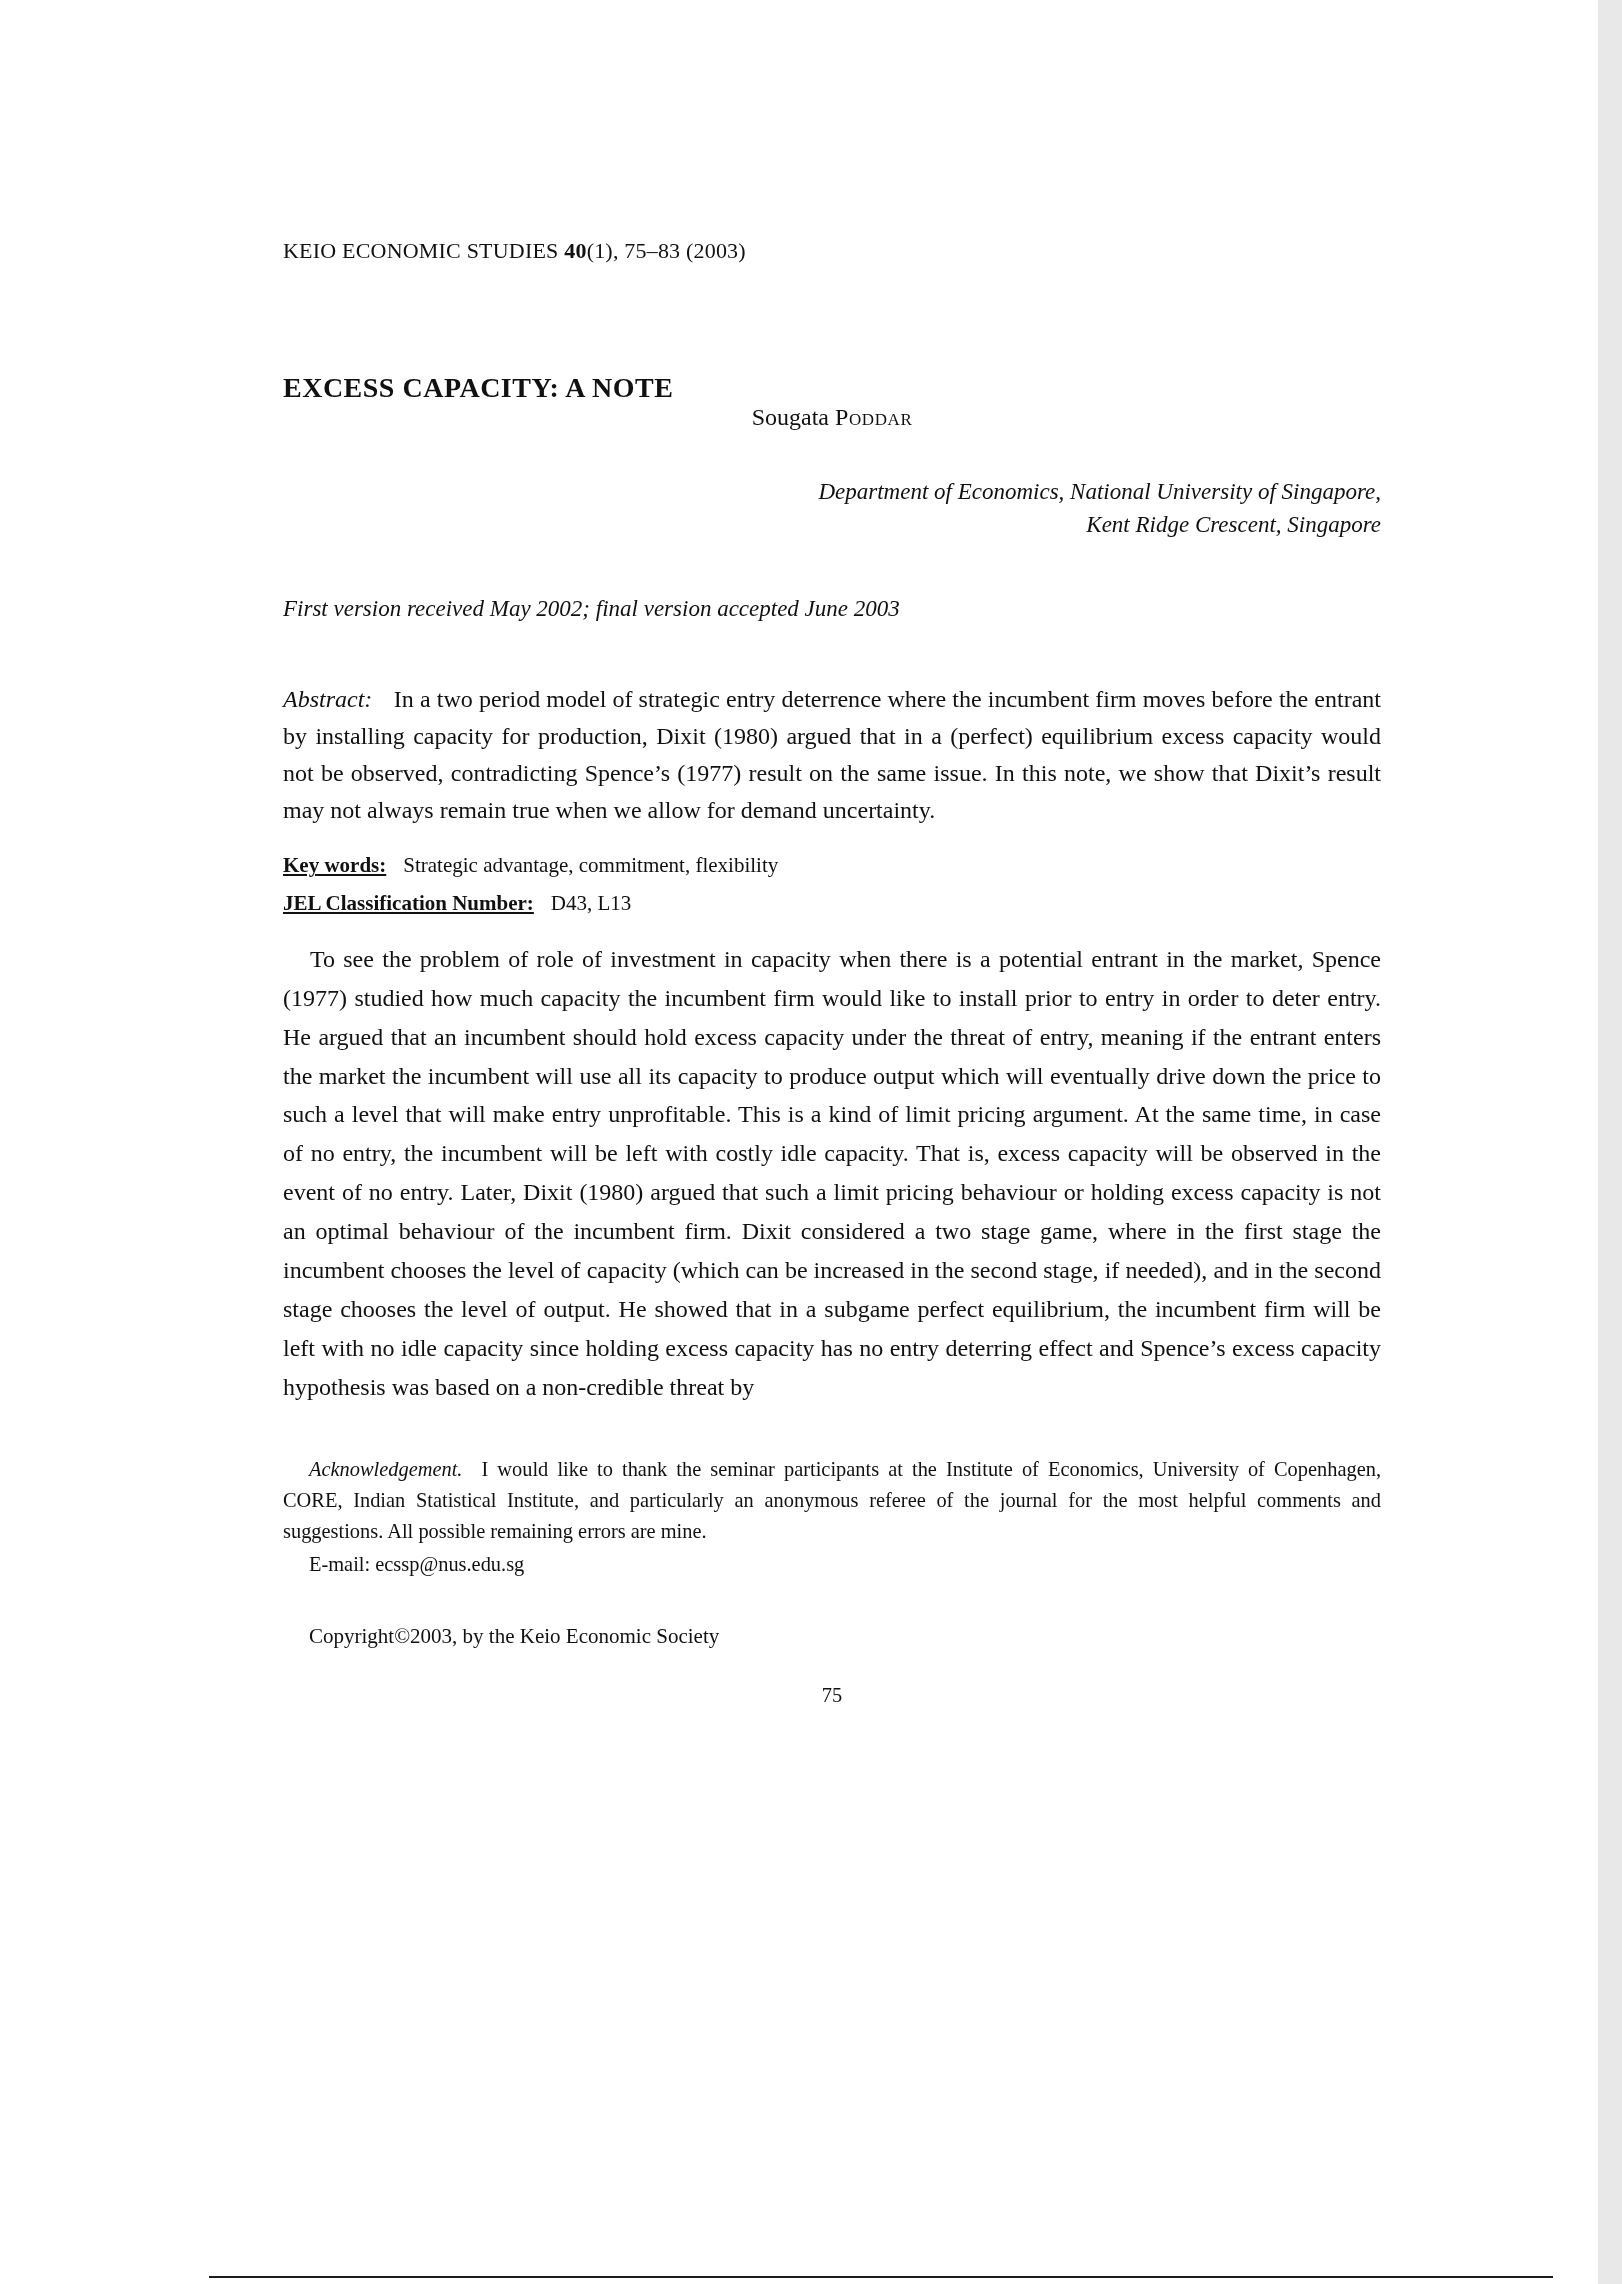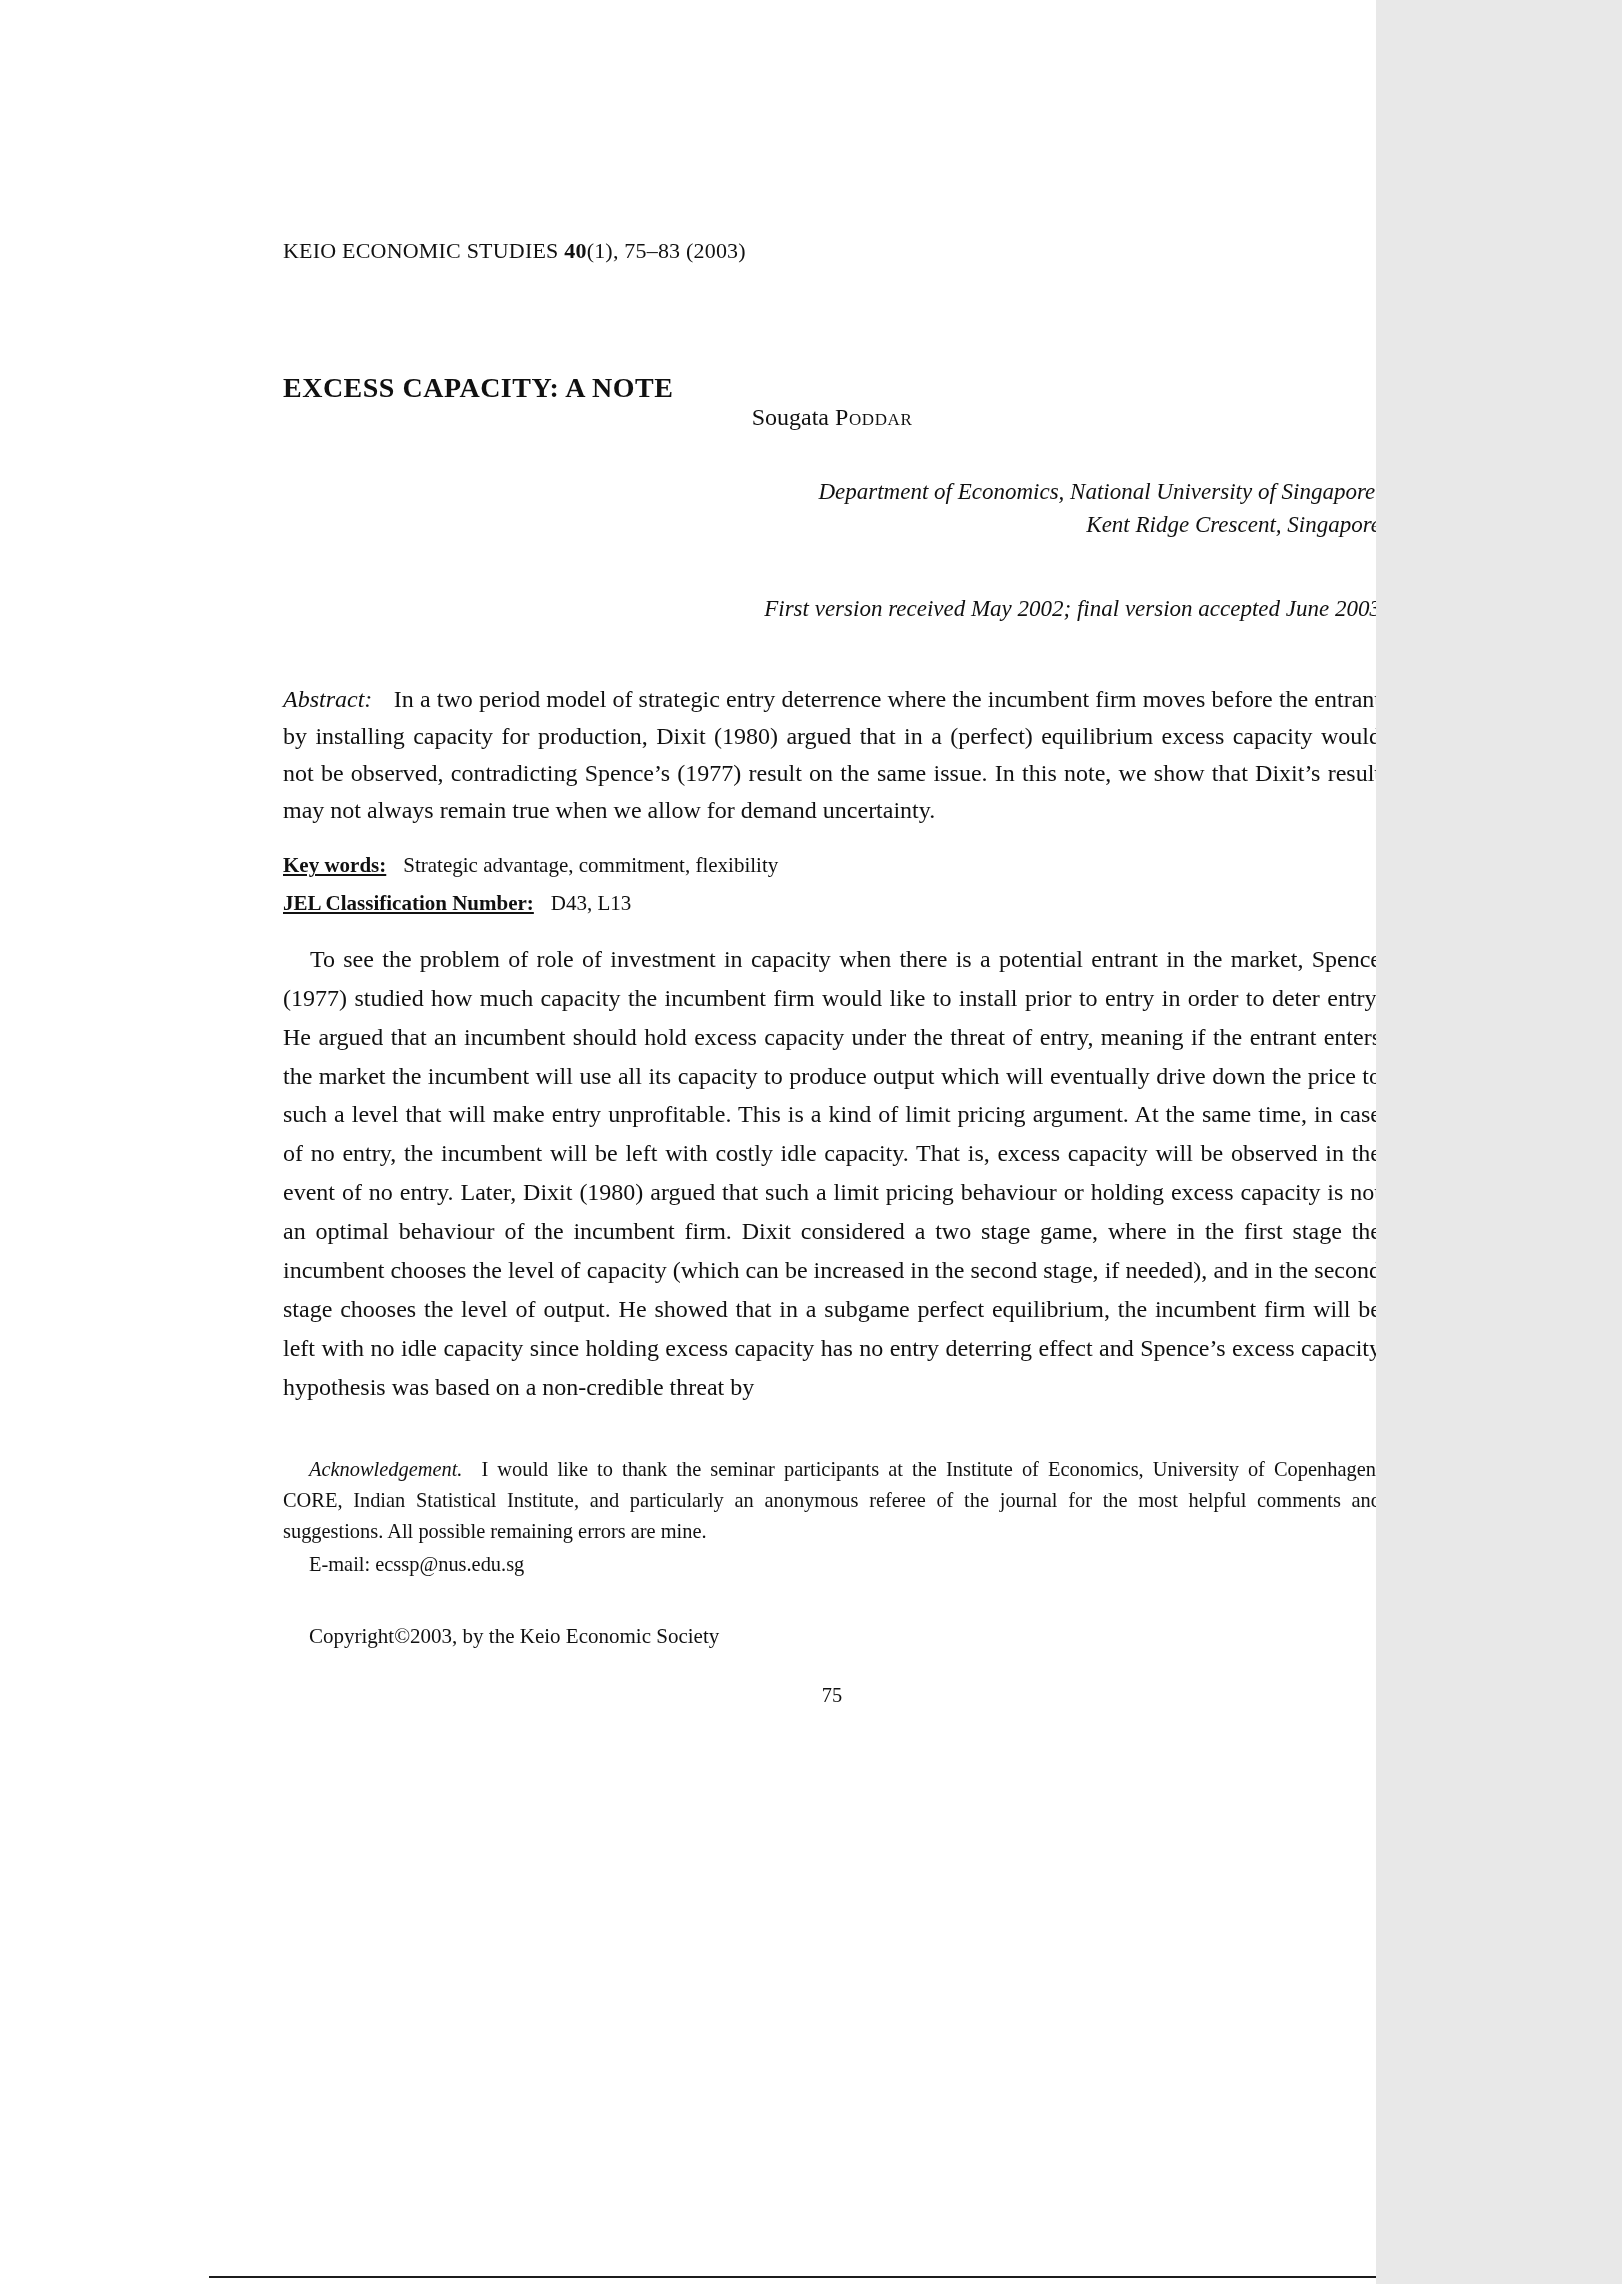--- a/index.html
+++ b/index.html
@@ -1,21 +1,21 @@
 <!DOCTYPE html>
 <html style="font-size:9px"><head>
 <meta charset="utf-8">
 <style>
   * { margin: 0; padding: 0; box-sizing: border-box; }
   html, body { background: #e8e8e8; }
   body { font-family: "Liberation Serif", "DejaVu Serif", serif; }
 
   .page {
     position: relative;
-    width: 1376px;
+    width: 1598px;
     height: 2284px;
     background: #ffffff;
     color: #111111;
     overflow: hidden;
   }
 
   .content {
     position: absolute;
     top: 238px;
     left: 283px;
@@ -45,21 +45,21 @@
   .affiliation {
     margin-top: 44px;
     text-align: right;
     font-style: italic;
     font-size: 23px;
     line-height: 1.45;
   }
 
   .received {
     margin-top: 54px;
-    text-align: right;
+    text-align: left;
     font-style: italic;
     font-size: 23px;
   }
 
   .abstract {
     margin-top: 59px;
     font-size: 24px;
     line-height: 1.55;
     text-align: justify;
   }

